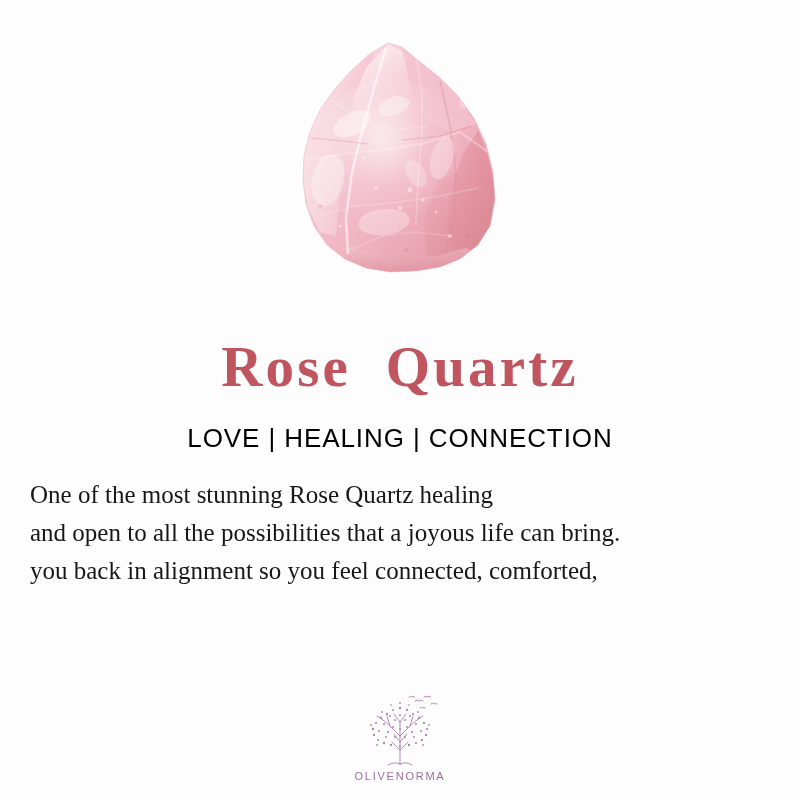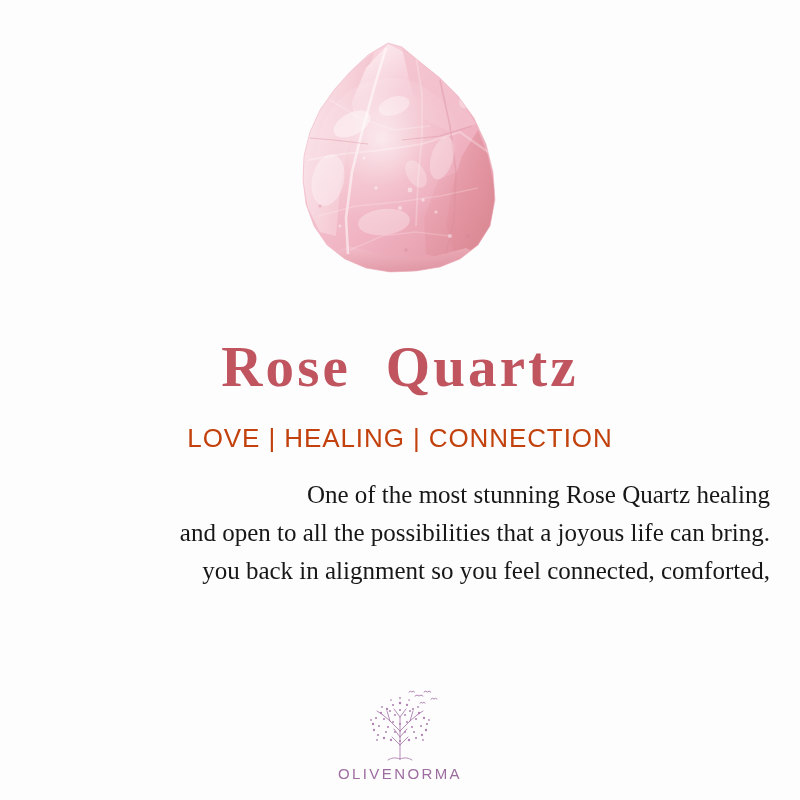--- a/index.html
+++ b/index.html
@@ -51,36 +51,36 @@
     text-align: center;
     white-space: pre;
   }
 
   
   .subtitle {
     font-family: "Liberation Sans", "DejaVu Sans", sans-serif;
     font-weight: 300;
     font-size: 26px;
     letter-spacing: 0.035em;
-    color: #c2410c;
+    color: #000000;
     margin: 28px 0 0 0;
     text-align: center;
     white-space: pre;
   }
 
   
   .body-copy {
     font-family: "Liberation Serif", "DejaVu Serif", serif;
     font-weight: 400;
     font-size: 25px;
     line-height: 1.52;
     color: #171717;
     margin: 22px 0 0 0;
     width: 740px;
-    text-align: right;
+    text-align: left;
   }
   .body-copy .ln {
     display: block;
     white-space: nowrap;
   }
 
   
   .logo-wrap {
     position: absolute;
     left: 0;
@@ -88,21 +88,21 @@
     bottom: 18px;
     display: flex;
     flex-direction: column;
     align-items: center;
   }
   .logo-mark {
     display: block;
   }
   .logo-text {
     font-family: "Liberation Sans", "DejaVu Sans", sans-serif;
-    font-size: 15px;
+    font-size: 11px;
     letter-spacing: 0.16em;
     color: #9d6ca0;
     margin-top: 2px;
     text-align: right;
   }
 </style>
 </head>
 <body>
 
 <div class="card">

